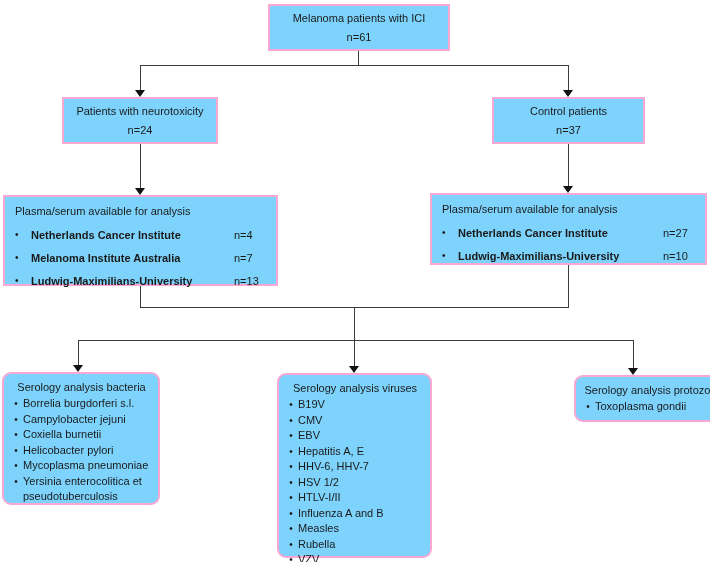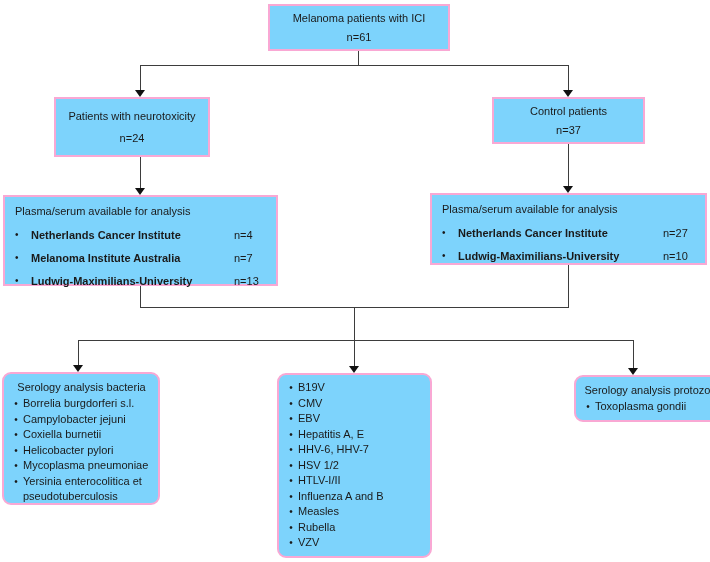--- a/index.html
+++ b/index.html
@@ -77,21 +77,21 @@
   <div class="line v" style="left:354px;top:340px;height:27px"></div>
   <div class="arrow" style="left:349px;top:366px"></div>
   <div class="line v" style="left:633px;top:340px;height:29px"></div>
   <div class="arrow" style="left:628px;top:368px"></div>
 
   <div class="box center-box" style="left:268px;top:4px;width:182px;height:47px">
     <div>Melanoma patients with ICI</div>
     <div>n=61</div>
   </div>
 
-  <div class="box center-box" style="left:54px;top:97px;width:156px;height:60px">
+  <div class="box center-box" style="left:62px;top:97px;width:156px;height:47px">
     <div>Patients with neurotoxicity</div>
     <div>n=24</div>
   </div>
   <div class="box center-box" style="left:492px;top:97px;width:153px;height:47px">
     <div>Control patients</div>
     <div>n=37</div>
   </div>
 
   <div class="box plasma" style="left:3px;top:195px;width:275px;height:91px">
     <div class="ptitle">Plasma/serum available for analysis</div>
@@ -165,20 +165,21 @@
         </div>
 
         <div class="srow">
           <span class="bullet">•</span>
           <span class="sitem">Yersinia enterocolitica et pseudotuberculosis</span>
         </div>
       </div>
   </div>
 
   <div class="box sero" style="left:277px;top:373px;width:155px;height:185px">
+    <div class="stitle">Serology analysis viruses</div>
     <div class="slist">
 
         <div class="srow">
           <span class="bullet">•</span>
           <span class="sitem">B19V</span>
         </div>
 
         <div class="srow">
           <span class="bullet">•</span>
           <span class="sitem">CMV</span>

